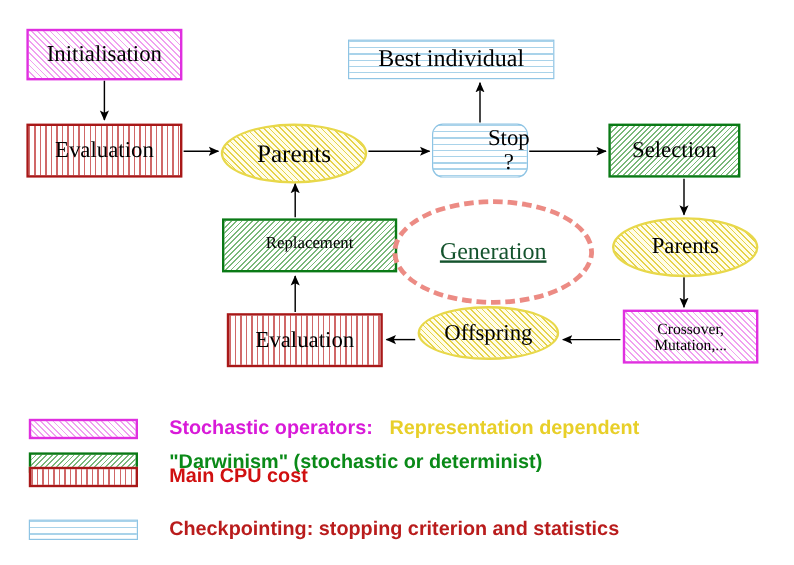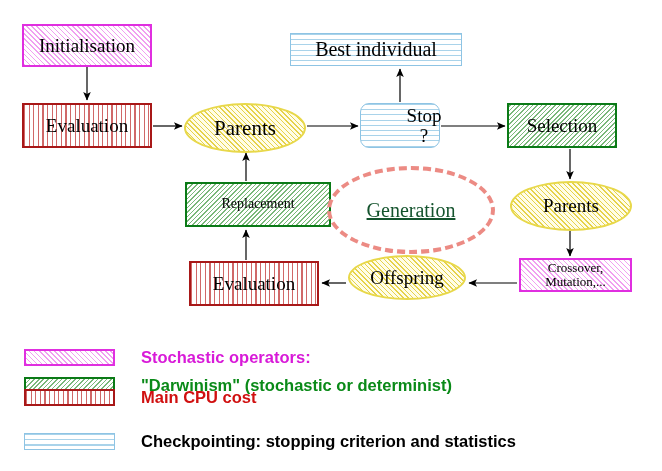--- a/index.html
+++ b/index.html
@@ -109,21 +109,21 @@
     margin-left: 26px;
     font-size: 16.5px;
     white-space: nowrap;
     font-family: Liberation Sans, sans-serif;
     font-weight: bold;
   }
   .t-magenta { color: #d81ad8; }
   .t-gold    { color: #e8cf28; margin-left: 14px; }
   .t-green   { color: #0a8a18; }
   .t-red     { color: #d01010; }
-  .t-blue    { color: #000000; }
+  .t-blue    { color: #b91c1c; }
 </style>
 </head>
 <body>
 
 <div id="canvas">
 
   <svg id="svg-layer" viewBox="0 0 662 471" xmlns="http://www.w3.org/2000/svg">
     <defs>
       <marker id="ah" markerWidth="9" markerHeight="9" refX="8" refY="4.5" orient="auto" markerUnits="userSpaceOnUse">
         <path d="M0,0.7 L8.6,4.5 L0,8.3 L1.9,4.5 Z" fill="#000000"></path>
@@ -166,21 +166,21 @@
   </div>
 
   <div class="node fill-green" style="left:507px;top:103px;width:110px;height:45px;font-size:19px;">
     <span class="lbl">Selection</span>
   </div>
 
   <div class="node ellipse-yellow" style="left:510px;top:181px;width:122px;height:50px;font-size:19px;">
     <span class="lbl">Parents</span>
   </div>
 
-  <div class="node fill-magenta" style="left:519px;top:258px;width:113px;height:34px;font-size:13px;">
+  <div class="node fill-magenta" style="left:519px;top:258px;width:113px;height:45px;font-size:13px;">
     <span class="lbl" style="white-space:pre-line;">Crossover,
 Mutation,...</span>
   </div>
 
   <div class="node ellipse-yellow" style="left:348px;top:255px;width:118px;height:45px;font-size:19px;">
     <span class="lbl">Offspring</span>
   </div>
 
   <div class="node fill-red" style="left:189px;top:261px;width:130px;height:45px;font-size:19px;">
     <span class="lbl">Evaluation</span>
@@ -192,20 +192,21 @@
 
   <div class="node ellipse-dashed" style="left:327px;top:166px;width:168px;height:88px;font-size:20px;">
     <span class="lbl">Generation</span>
   </div>
 
   <div id="legend">
 
     <div class="legend-row" style="top:6px;">
       <span class="swatch fill-magenta"></span>
       <span class="legend-text t-magenta">Stochastic operators:</span>
+      <span class="legend-text t-gold">Representation dependent</span>
     </div>
 
     <div class="legend-row" style="top:34px;">
       <span class="swatch fill-green"></span>
       <span class="legend-text t-green">"Darwinism" (stochastic or determinist)</span>
     </div>
 
     <div class="legend-row" style="top:46px;">
       <span class="swatch fill-red"></span>
       <span class="legend-text t-red">Main CPU cost</span>

